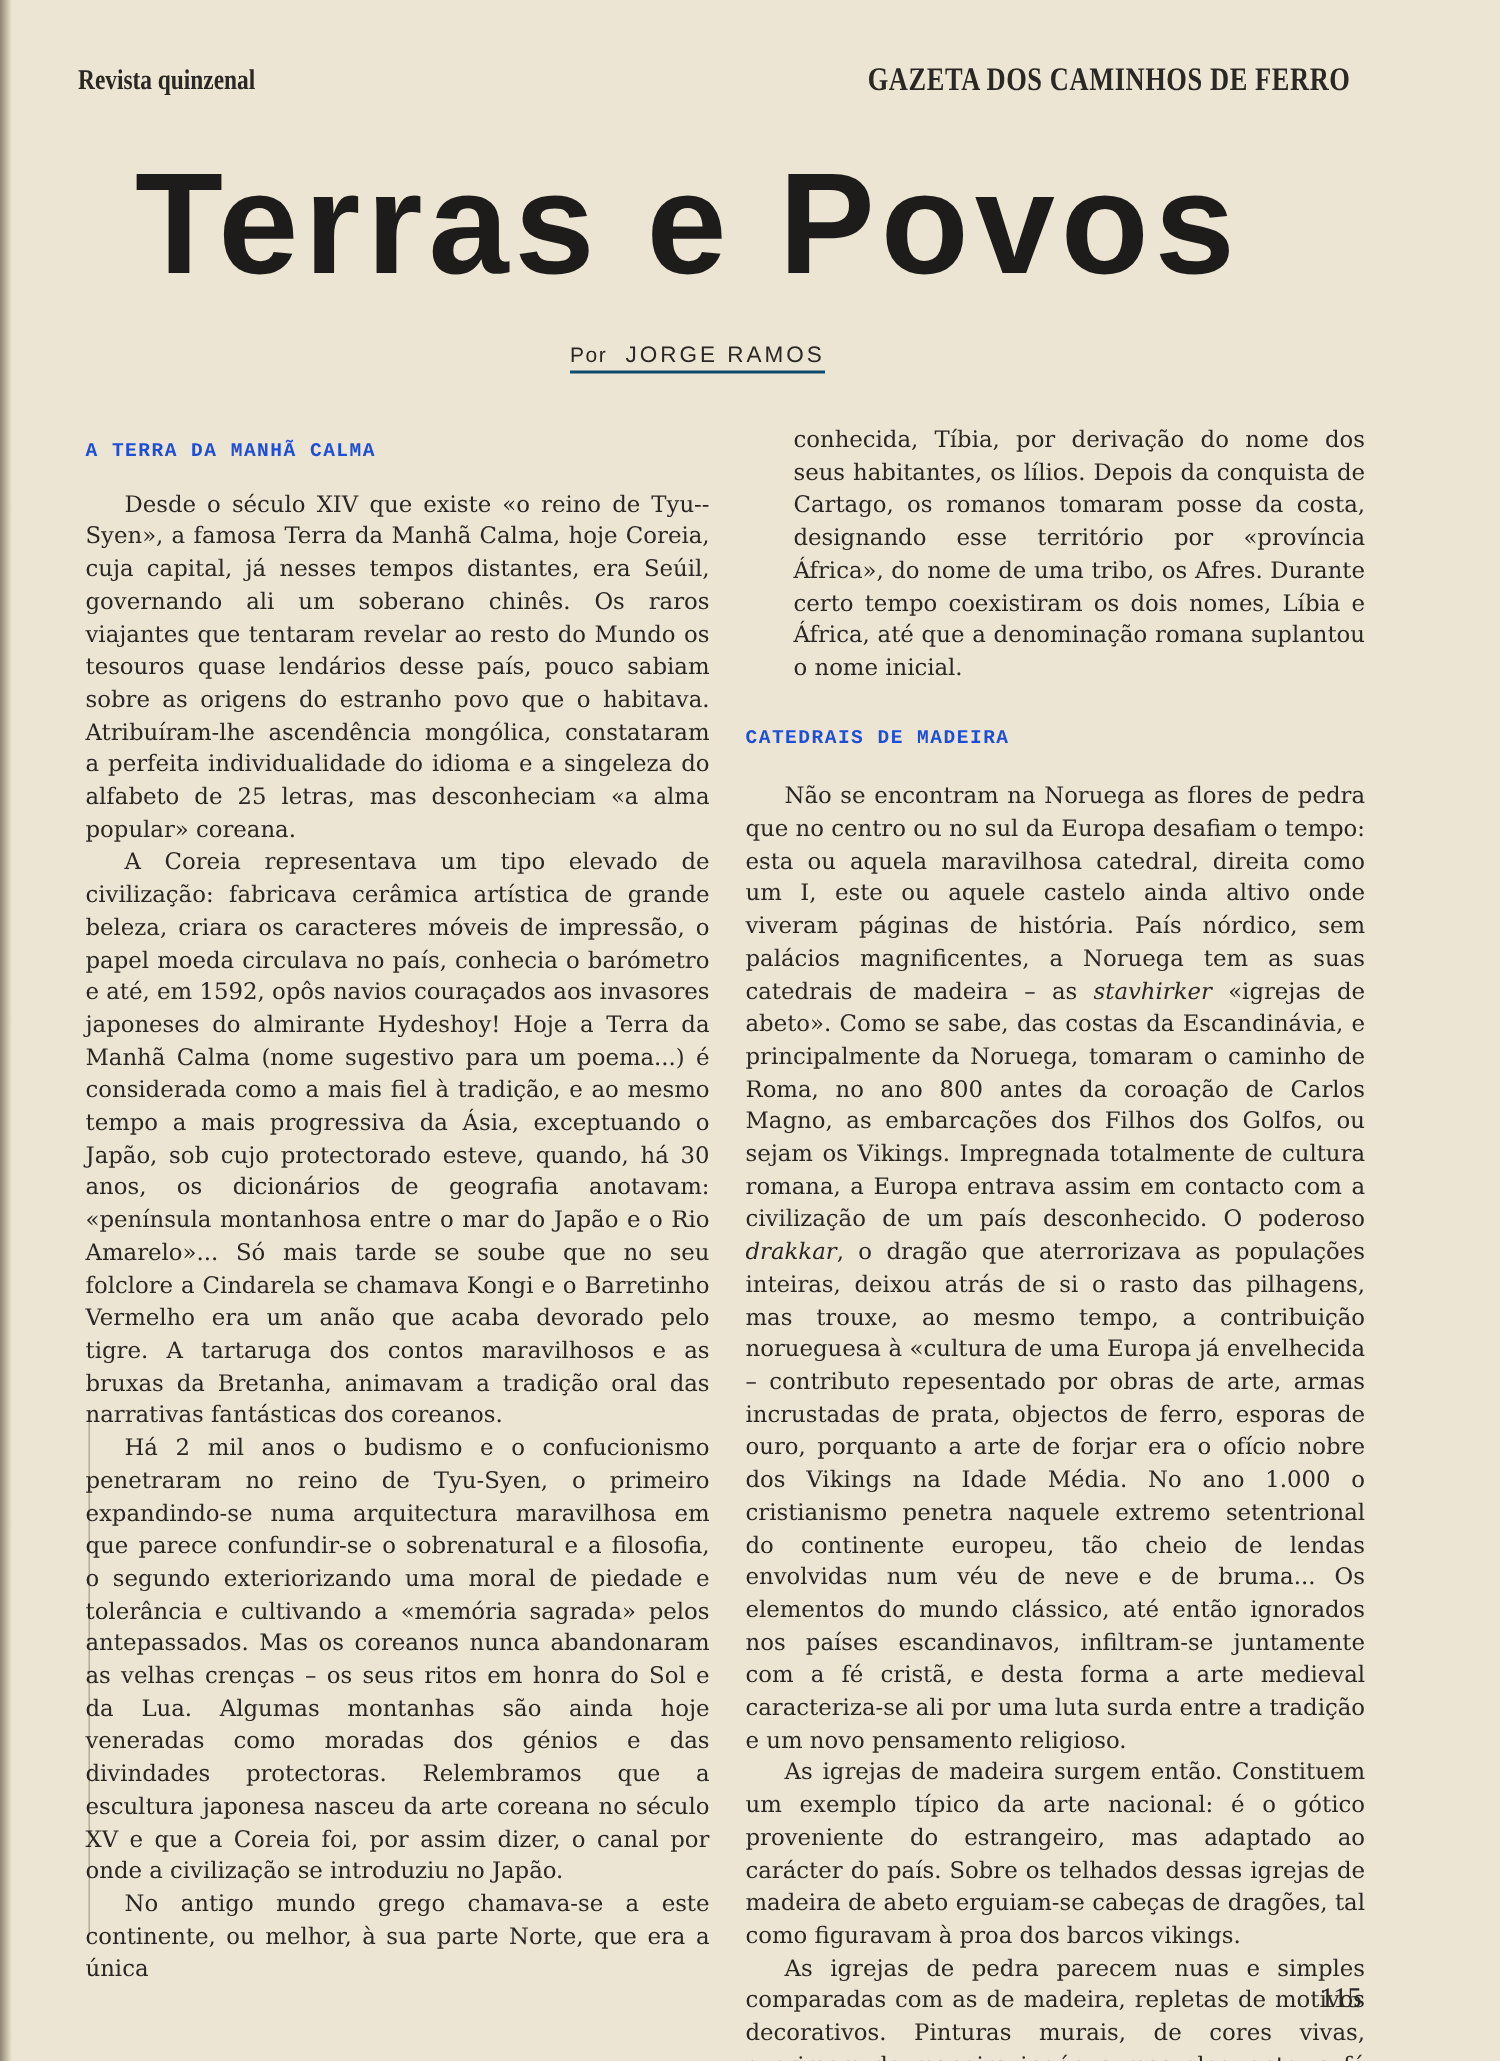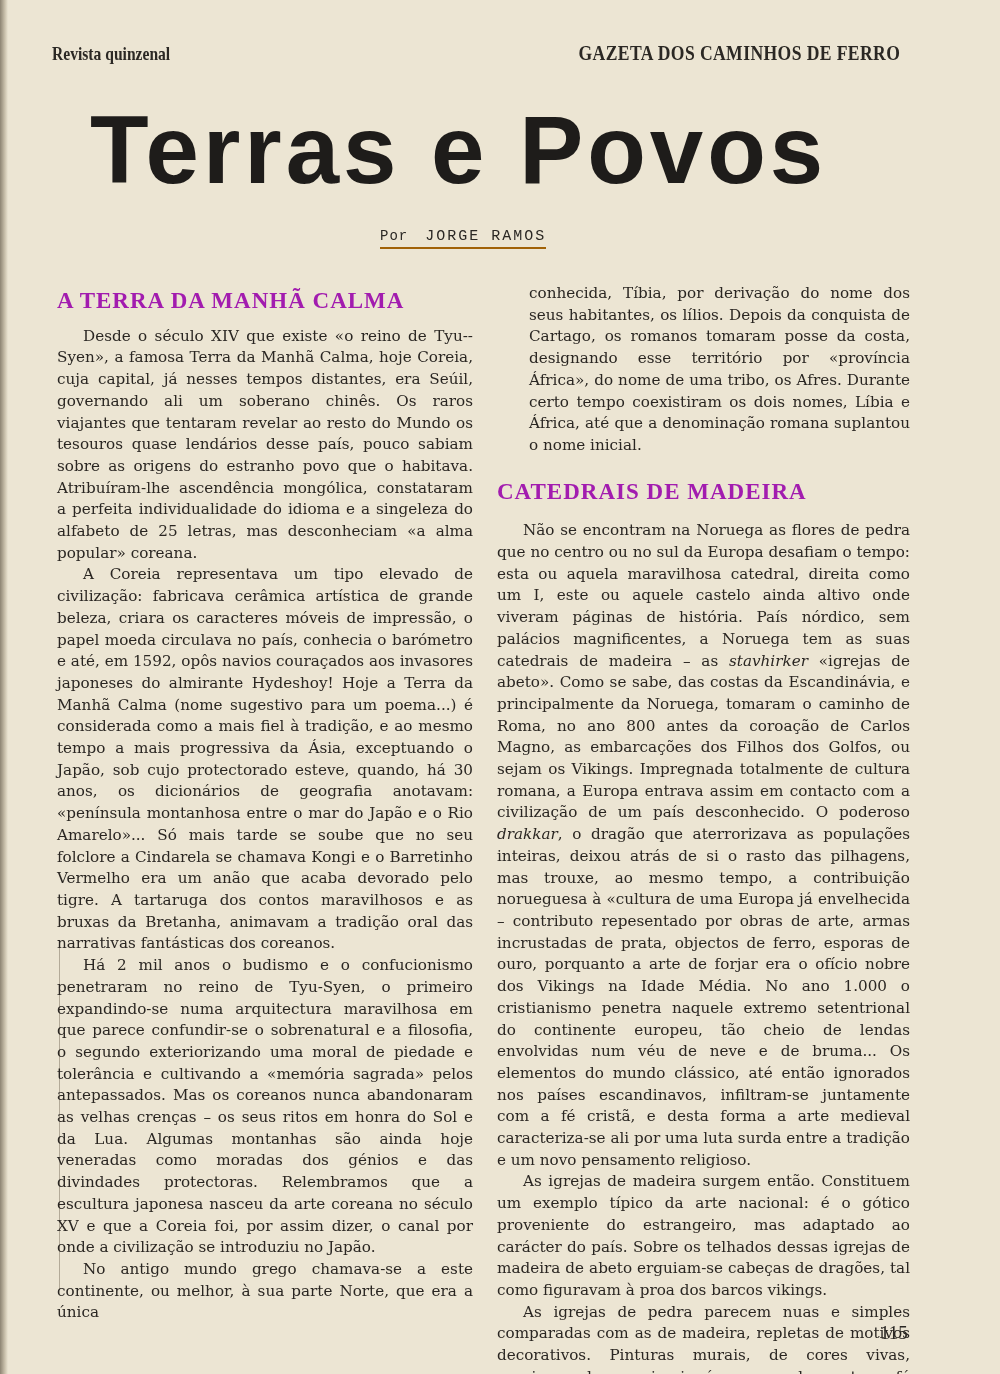--- a/index.html
+++ b/index.html
@@ -27,38 +27,38 @@
     color: #2b2824; letter-spacing: 0.5px;
   }
   .title {
     position: absolute; left: 90px; top: 102px; width: 820px;
     font-family: "Liberation Sans", sans-serif; font-weight: bold;
     font-size: 96px; line-height: 96px;
     transform: scaleX(1.0); color: #1e1c1a; letter-spacing: 4px;
   }
   .byline {
     position: absolute; left: 380px; top: 228px;
-    font-family: Liberation Mono, monospace; font-size: 15px;
+    font-family: Liberation Sans, sans-serif; font-size: 15px;
     letter-spacing: 2px; color: #2b2824;
-    padding-bottom: 2px; border-bottom: 2px solid #a16207;
+    padding-bottom: 2px; border-bottom: 2px solid #0c4a6e;
   }
   .byline .por { font-size: 14px; letter-spacing: 1px; margin-right: 6px; }
   .col {
     position: absolute; top: 284px;
     font-family: "DejaVu Serif", serif; font-size: 15.2px; line-height: 21.7px;
     text-align: justify; color: #2a2622;
   }
   .col-left { left: 57px; width: 416px; }
   .col-right { left: 497px; width: 413px; top: 283px; }
   .col p { margin: 0; text-indent: 26px; }
   .col p.noindent { text-indent: 0; margin-left: 32px; }
   .section-heading {
-    font-family: Liberation Serif, serif; font-weight: bold;
-    font-size: 23px; letter-spacing: 1px; margin: 0; text-indent: 0;
-    color: #a21caf;
+    font-family: Liberation Mono, monospace; font-weight: bold;
+    font-size: 13px; letter-spacing: 1px; margin: 0; text-indent: 0;
+    color: #1d4ed8;
   }
   .col-left .h1 { margin: 6px 0 14px 0; }
   .col-left .h2 { margin: 26px 0 18px 6px; }
   .col-right .h3 { margin: 24px 0 18px 0; }
   em { font-style: italic; }
   .page-number {
     position: absolute; left: 880px; top: 1322px;
     font-family: "Liberation Serif", serif; font-weight: normal; font-size: 19px;
     color: #2b2824;
   }

